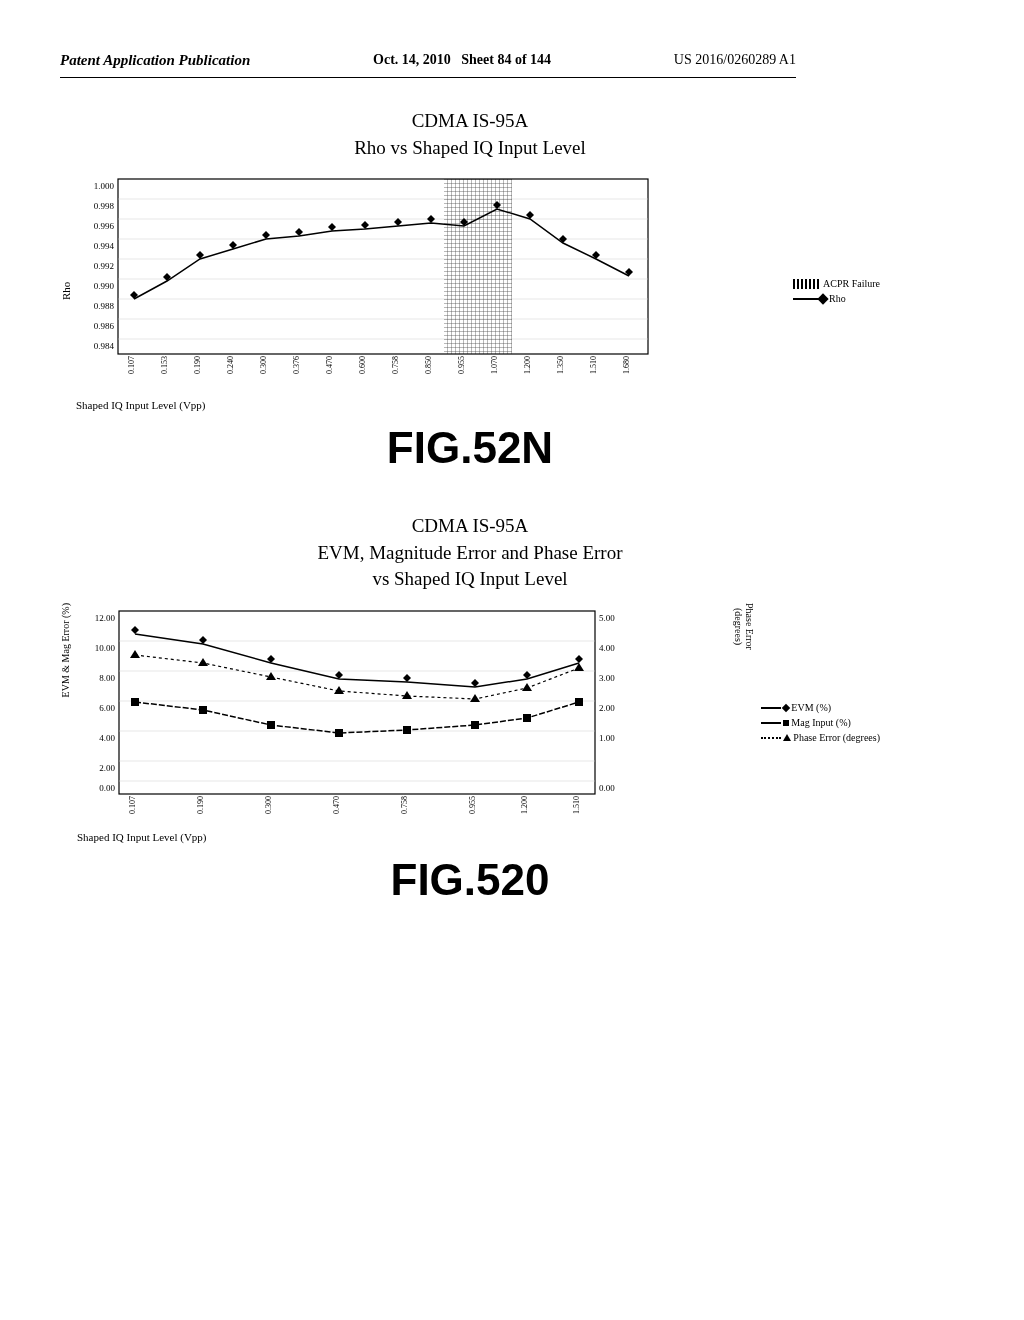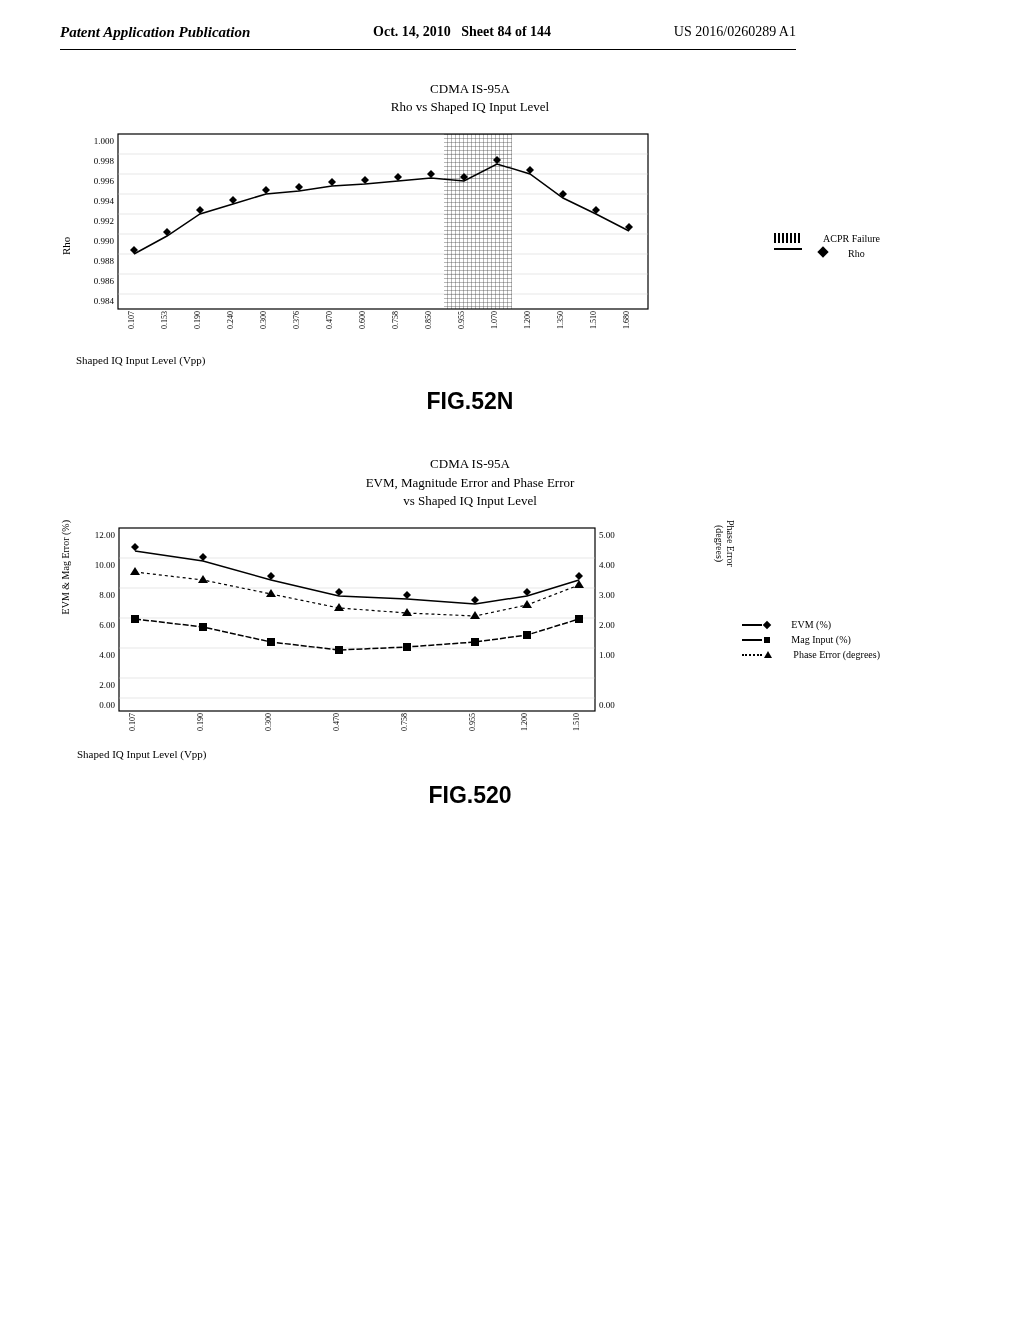--- a/index.html
+++ b/index.html
@@ -9,21 +9,21 @@
       width: 1024px;
       min-height: 1320px;
       position: relative;
       overflow: hidden;
     }
 
     .page {
       width: 856px;
       min-height: 1320px;
       background: #fff;
-      padding: 24px 60px;
+      padding: 52px 60px;
       position: relative;
     }
 
     
     .header {
       display: flex;
       justify-content: space-between;
       align-items: flex-start;
       border-bottom: 1px solid #000;
       padding-bottom: 8px;
@@ -47,21 +47,21 @@
     }
 
     
     .chart-section {
       margin: 30px auto;
       width: 820px;
     }
 
     .chart-title {
       text-align: center;
-      font-size: 13px;
+      font-size: 19px;
       line-height: 1.4;
       margin-bottom: 10px;
     }
 
     .chart-wrapper {
       display: flex;
       align-items: stretch;
       position: relative;
     }
 
@@ -97,29 +97,30 @@
       display: flex;
       flex-direction: column;
       font-size: 10px;
       justify-content: center;
       margin-left: 8px;
       gap: 4px;
     }
 
     .legend-item {
       display: flex;
-      gap: 21px;
+      align-items: center;
+      gap: 2px;
       white-space: nowrap;
     }
 
     .fig-label {
       text-align: center;
-      font-size: 23px;
+      font-size: 44px;
       font-weight: bold;
-      margin-top: 22px;
+      margin-top: 12px;
       font-family: Arial, sans-serif;
     }
   </style>
 </head>
 <body>
 
 <div class="page">
 
   <div class="header">
     <div class="header-left">Patent Application Publication</div>

